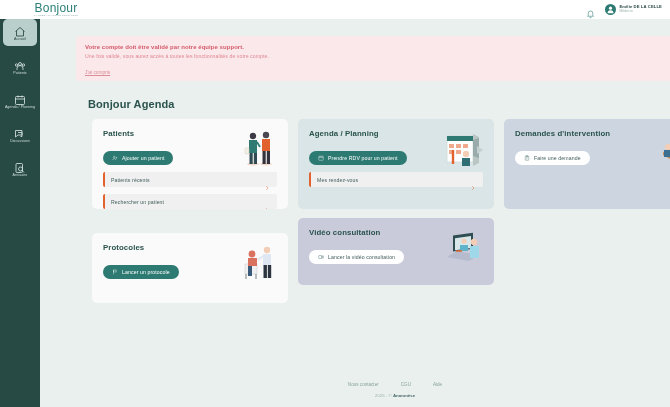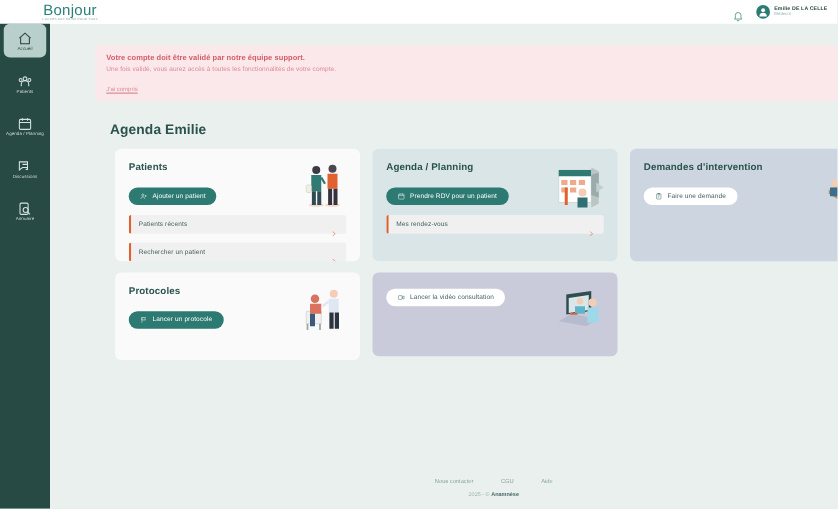--- a/index.html
+++ b/index.html
@@ -152,21 +152,21 @@
   .card-mint  { background: #d9e5e7; }
   .card-blue  { background: #ccd5e0; }
   .card-lav   { background: #c9cbdb; }
   .card-title {
     font-size: 7.8px; font-weight: bold; color: #2b534d;
     letter-spacing: .1px; margin-bottom: 9px; position: relative; z-index: 2;
   }
   .c-patients { width: 196px; height: 90px; }
   .c-agenda   { width: 196px; height: 90px; }
   .c-demandes { width: 200px; height: 90px; }
-  .c-proto    { width: 196px; height: 70px; }
+  .c-proto    { width: 196px; height: 70px; margin-top: 15px; }
   .c-video    { width: 196px; height: 67px; }
 
   .pill {
     display: inline-flex; align-items: center; gap: 4px;
     border-radius: 9px; padding: 0 9px; height: 14px;
     font-size: 5.2px; letter-spacing: .1px; cursor: pointer;
     position: relative; z-index: 2; white-space: nowrap;
   }
   .pill-teal  { background: #2c7a72; color: #ffffff; }
   .pill-white { background: #ffffff; color: #44615d; }
@@ -285,21 +285,21 @@
     </header>
 
     <div class="content">
 
       <div class="alert">
         <div class="alert-title">Votre compte doit être validé par notre équipe support.</div>
         <div class="alert-sub">Une fois validé, vous aurez accès à toutes les fonctionnalités de votre compte.</div>
         <span class="alert-link">J'ai compris</span>
       </div>
 
-      <h1 class="greeting">Agenda Emilie</h1>
+      <h1 class="greeting">Bonjour Agenda</h1>
 
       <div class="grid">
 
         <div class="row">
 
           <section class="card card-white c-patients">
             <div class="card-title">Patients</div>
             <div class="pill pill-teal">
               <svg viewBox="0 0 24 24">
                   <circle cx="9" cy="8" r="3.4"></circle>
@@ -419,20 +419,21 @@
                 <path d="M11 24h4v10h-4z" fill="#3a5a7a"></path>
                 <circle cx="30" cy="8" r="3.2" fill="#f3cdb6"></circle>
                 <path d="M26 12h8v11h-8z" fill="#dfe8f2"></path>
                 <path d="M26.5 23h3.4v13h-3.4zM30.8 23h3.4v13h-3.4z" fill="#2c3440"></path>
                 <path d="M26 14l-5 4" stroke="#dfe8f2" stroke-width="1.8" fill="none"></path>
               </svg>
             </span>
           </section>
 
           <section class="card card-lav c-video">
+            <div class="card-title">Vidéo consultation</div>
             <div class="pill pill-white">
               <svg viewBox="0 0 24 24">
                   <rect x="3" y="6" width="12" height="12" rx="2"></rect>
                   <path d="M15 10l6-3v10l-6-3z"></path>
                 </svg>
               <span>Lancer la vidéo consultation</span>
             </div>
             <span class="art">
               <svg width="42" height="40" viewBox="0 0 42 40">
                 <path d="M4 30l10-6 22 4-10 6z" fill="#b6bccd"></path>

